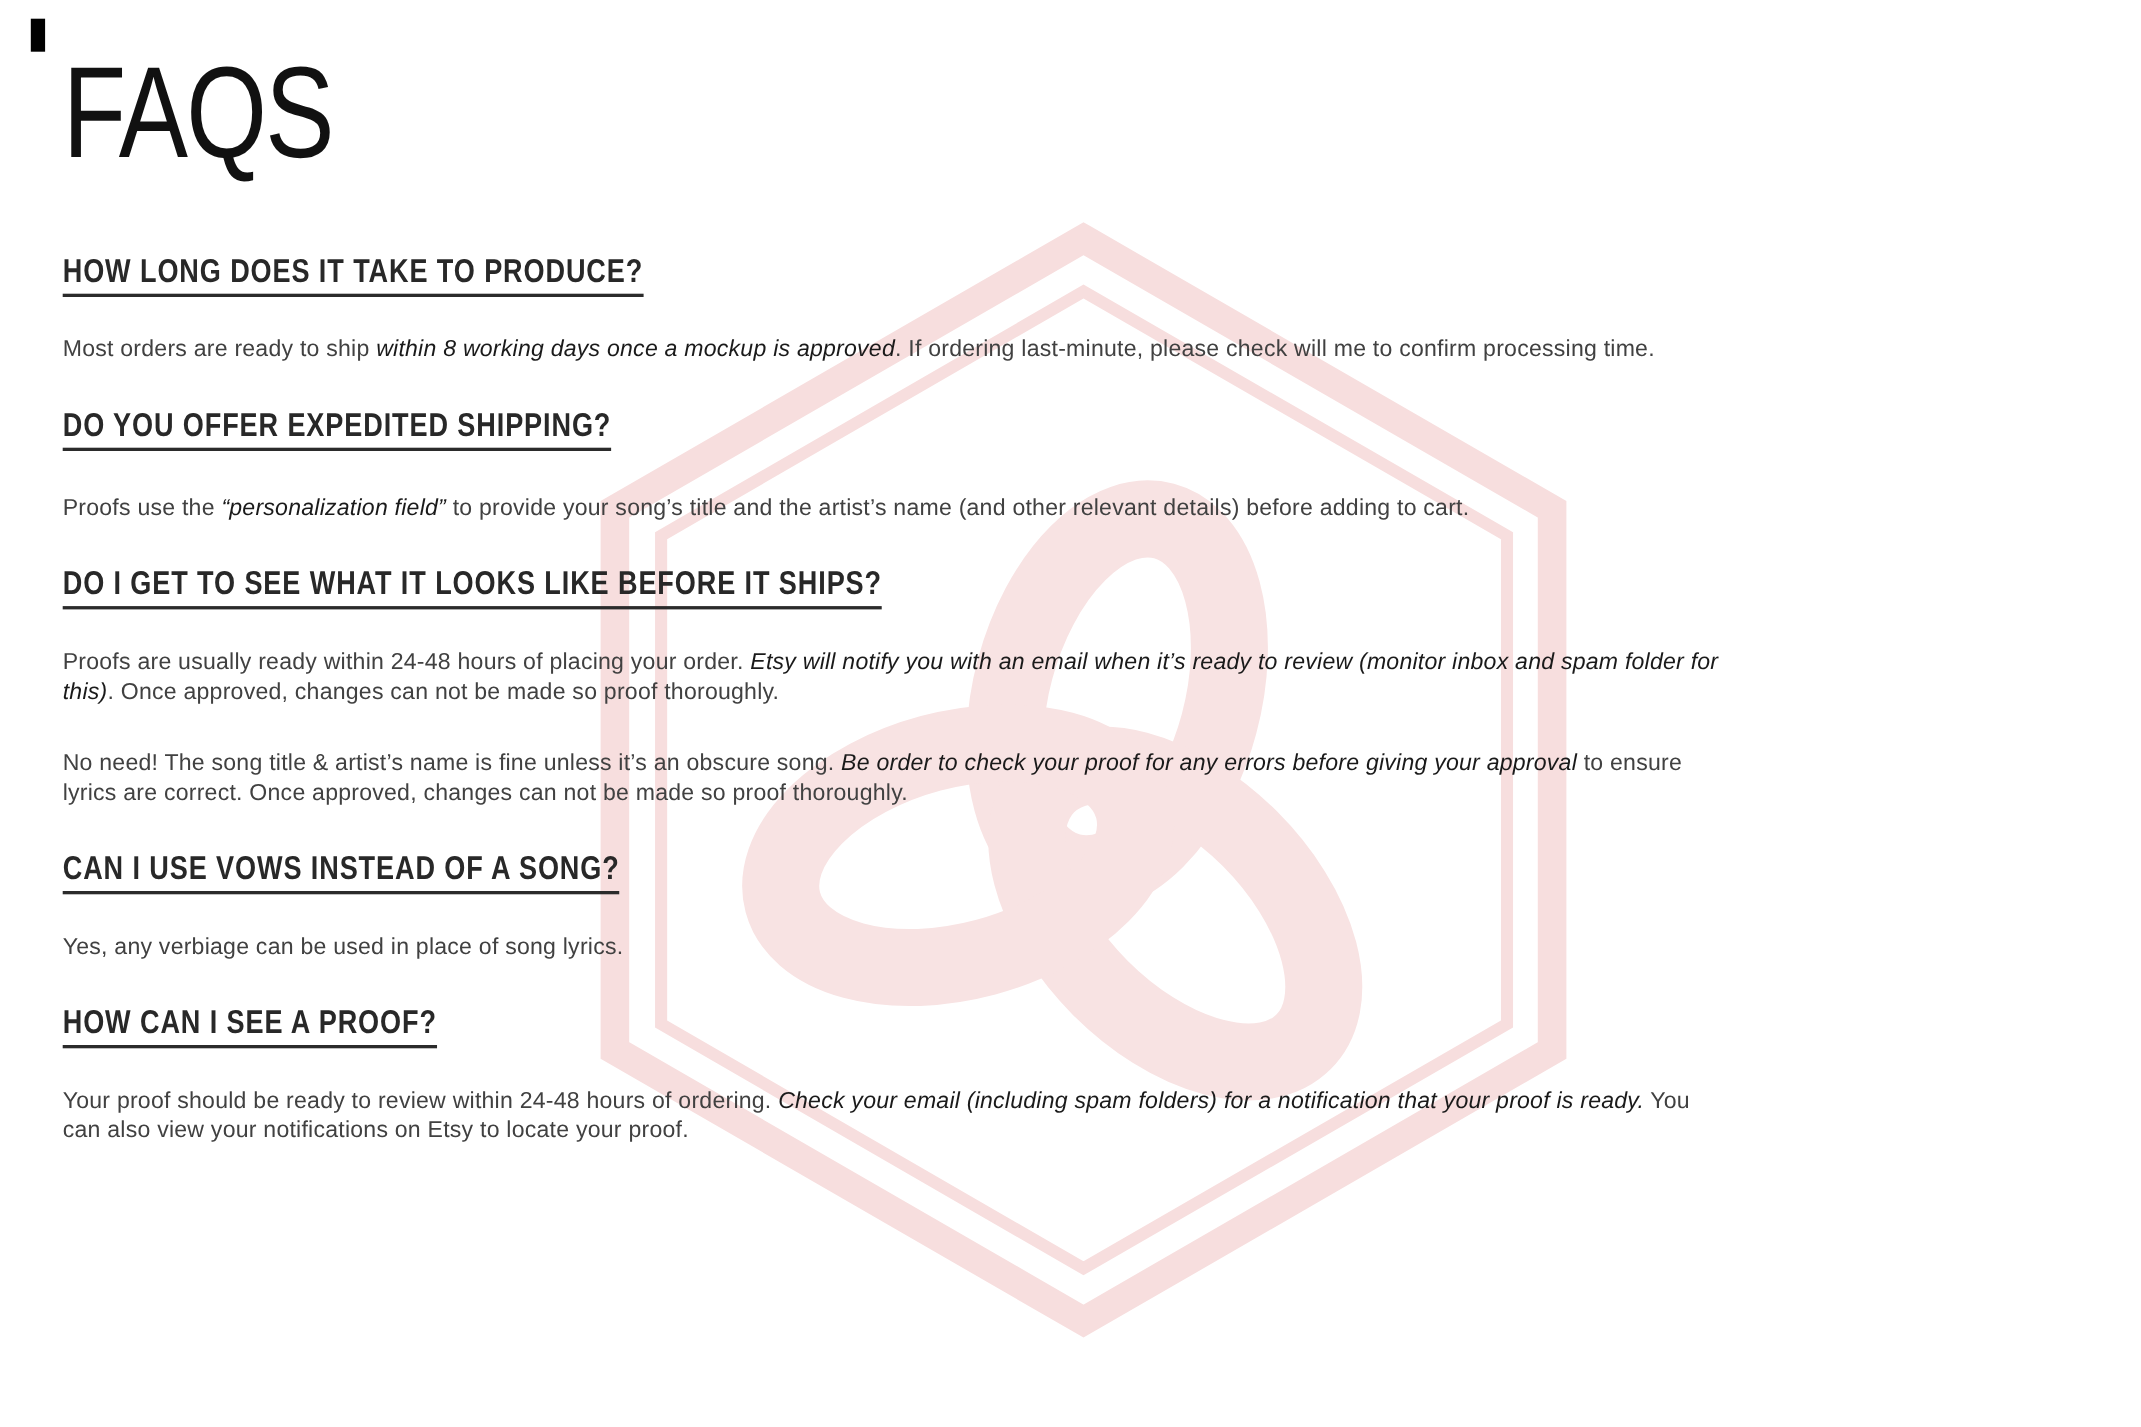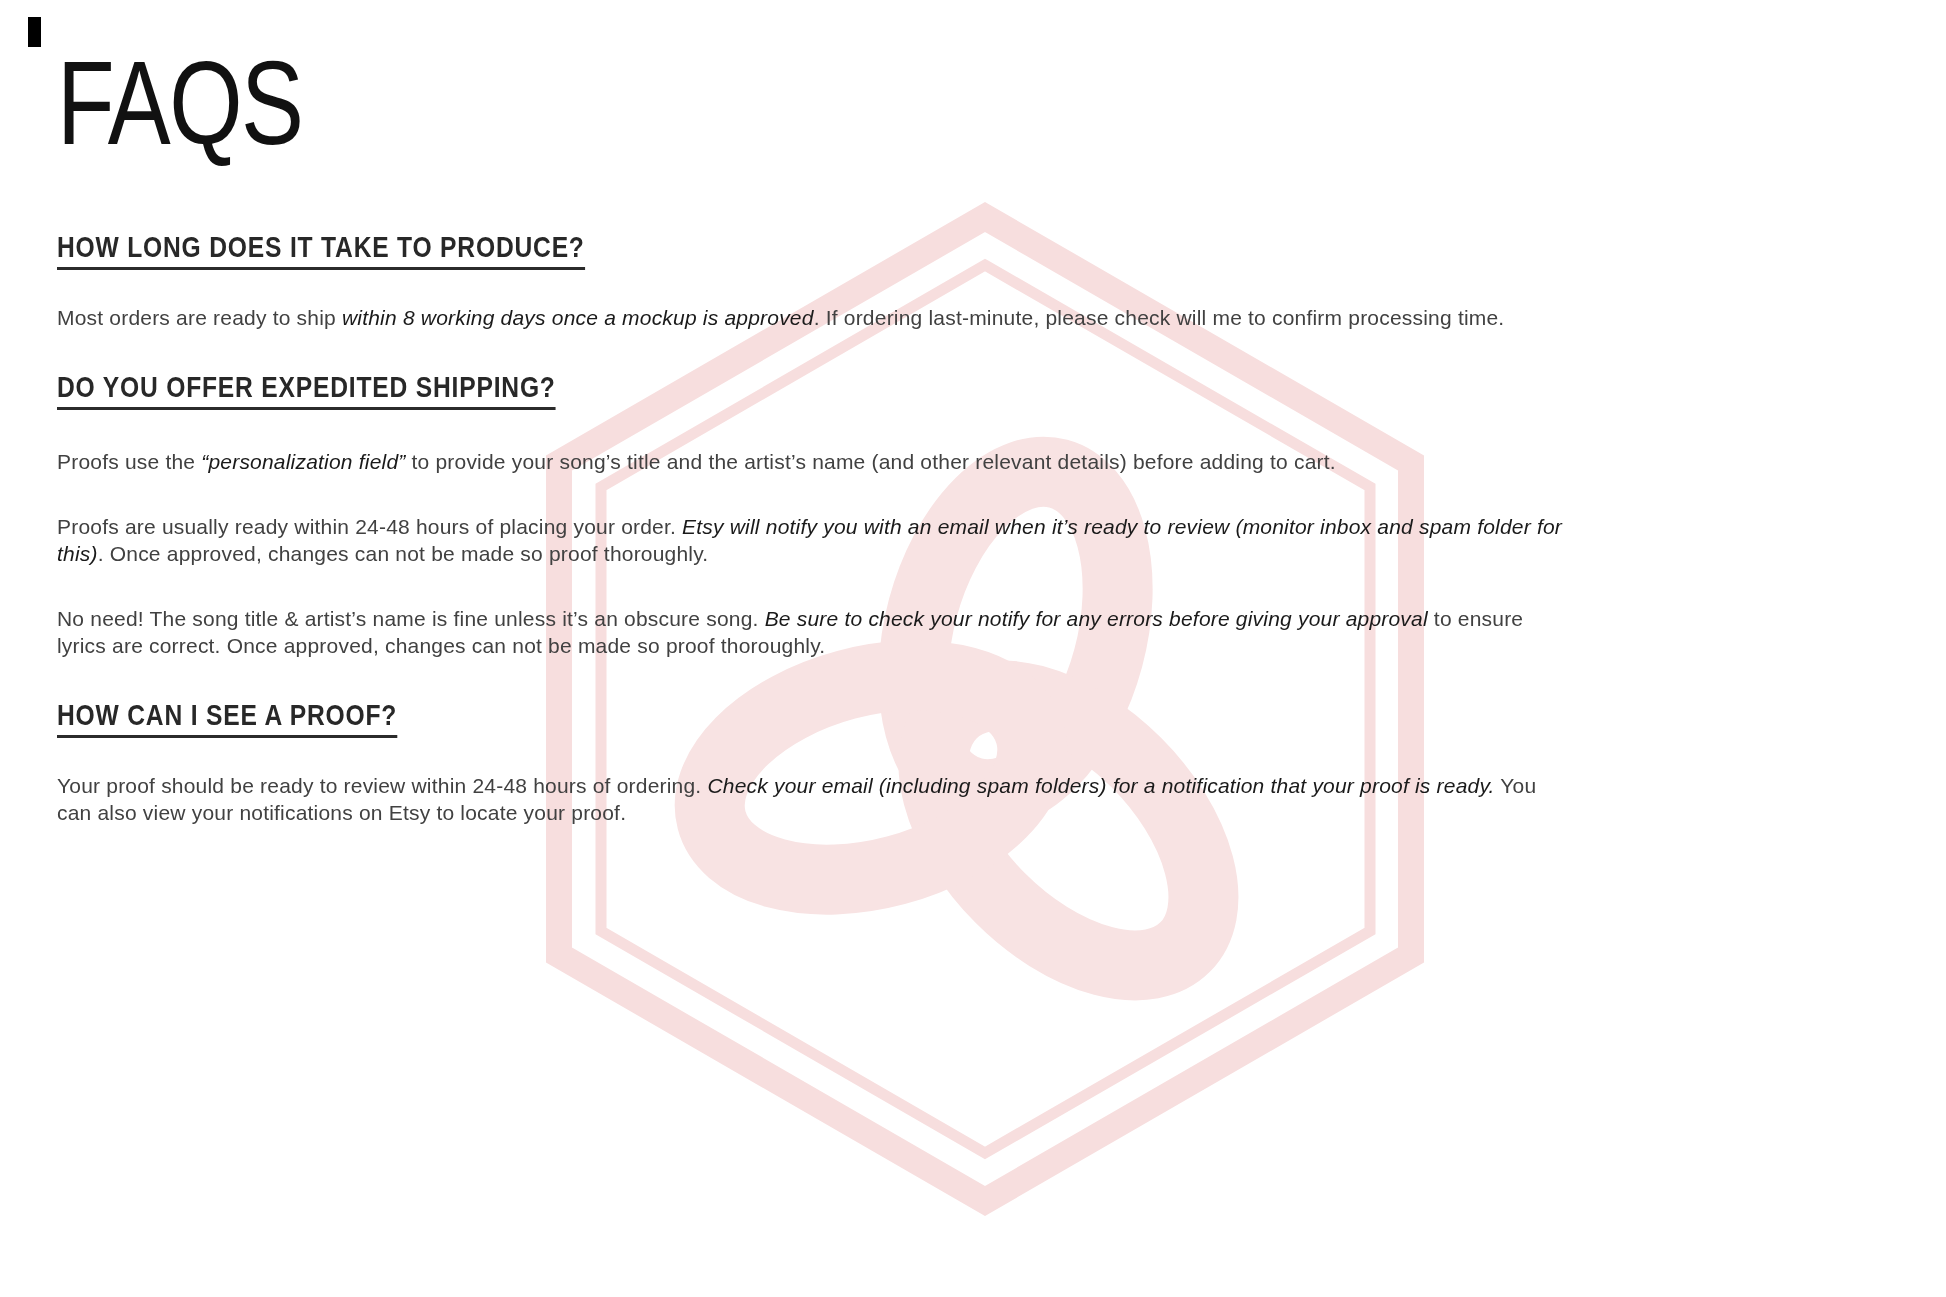--- a/index.html
+++ b/index.html
@@ -111,27 +111,32 @@
 
   <section class="faq">
     <h2 class="q"><span class="cond">DO YOU OFFER EXPEDITED SHIPPING?</span></h2>
   </section>
 
   <section class="faq">
     <p class="answer"><span class="seg">Proofs use the </span><span class="seg bold">“personalization field”</span><span class="seg"> to provide your song’s title and the artist’s name (and other relevant details) before adding to cart.</span></p>
   </section>
 
   <section class="faq">
+    <h2 class="q"><span class="cond">DO I GET TO SEE WHAT IT LOOKS LIKE BEFORE IT SHIPS?</span></h2>
     <p class="answer"><span class="seg">Proofs are usually ready within 24-48 hours of placing your order. </span><span class="seg bold">Etsy will notify you with an email when it’s ready to review (monitor inbox and spam folder for this)</span><span class="seg">. Once approved, changes can not be made so proof thoroughly.</span></p>
   </section>
 
   <section class="faq">
-    <p class="answer"><span class="seg">No need! The song title &amp; artist’s name is fine unless it’s an obscure song. </span><span class="seg bold">Be sure to check your notify for any errors before giving your approval</span><span class="seg"> to ensure lyrics are correct. Once approved, changes can not be made so proof thoroughly.</span></p>
+    <p class="answer"><span class="seg">No need! The song title &amp; artist’s name is fine unless it’s an obscure song. </span><span class="seg bold">Be order to check your proof for any errors before giving your approval</span><span class="seg"> to ensure lyrics are correct. Once approved, changes can not be made so proof thoroughly.</span></p>
   </section>
 
+  <section class="faq">
+    <h2 class="q"><span class="cond">CAN I USE VOWS INSTEAD OF A SONG?</span></h2>
+    <p class="answer"><span class="seg">Yes, any verbiage can be used in place of song lyrics.</span></p>
+  </section>
 
   <section class="faq">
     <h2 class="q"><span class="cond">HOW CAN I SEE A PROOF?</span></h2>
     <p class="answer"><span class="seg">Your proof should be ready to review within 24-48 hours of ordering. </span><span class="seg bold">Check your email (including spam folders) for a notification that your proof is ready.</span><span class="seg"> You can also view your notifications on Etsy to locate your proof.</span></p>
   </section>
 </div>
   </main>
 
 </div>
 

